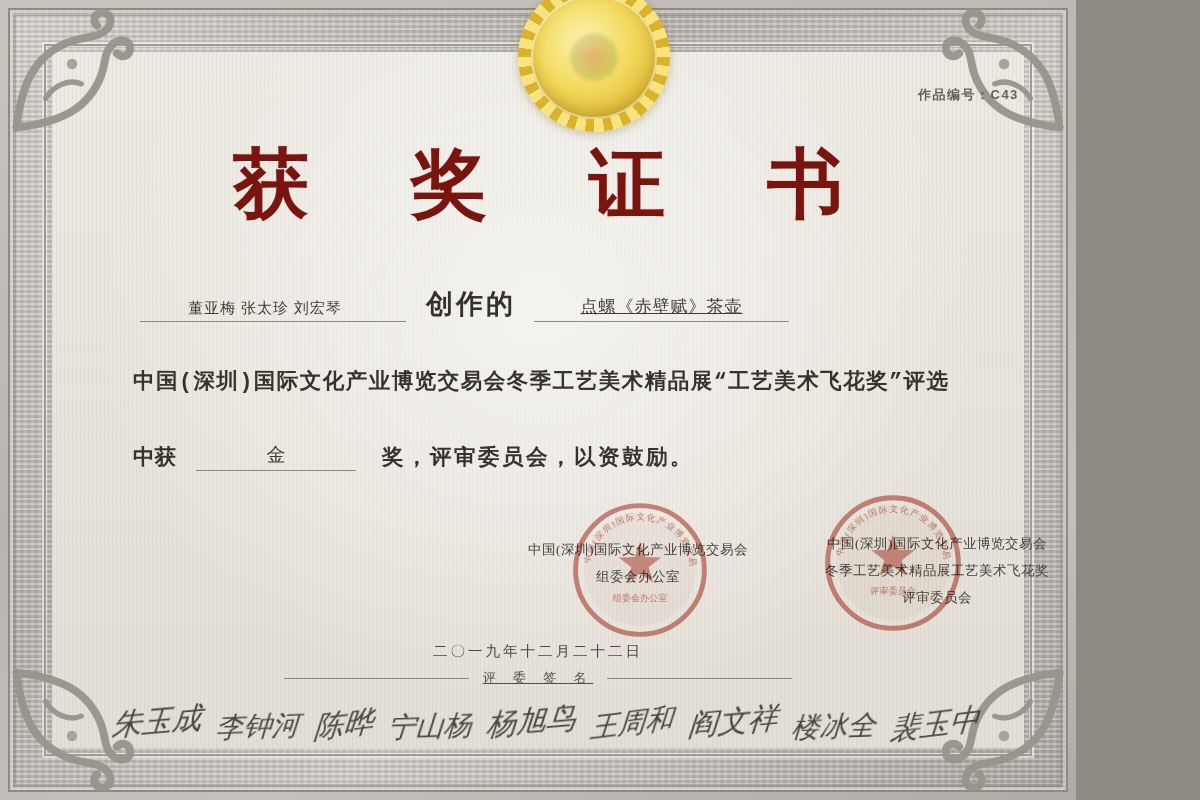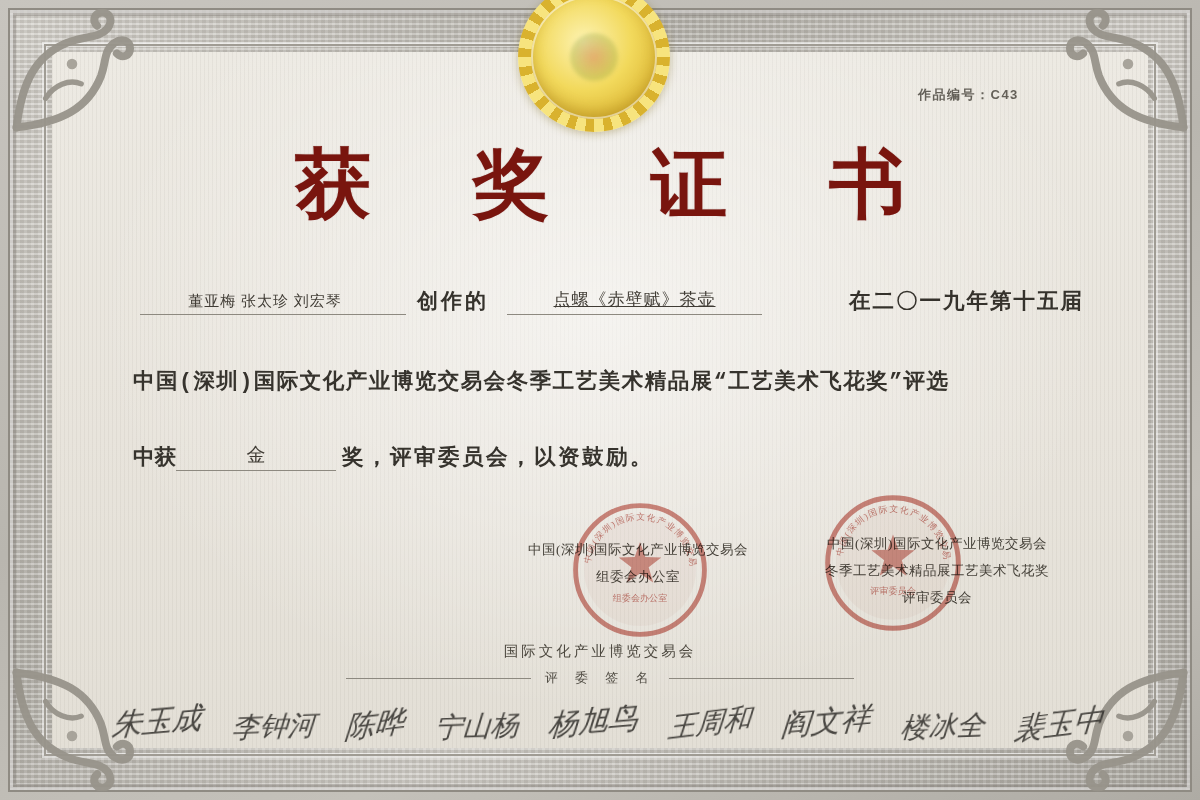--- a/index.html
+++ b/index.html
@@ -1,17 +1,17 @@
 <!DOCTYPE html>
 <html><head>
 <meta charset="utf-8">
 <style>
   html,body{margin:0;padding:0;background:#8e8b85;}
   .stage{
-    position:relative;width:1200px;height:800px;overflow:hidden;
+    position:relative;width:1076px;height:800px;overflow:hidden;
     font-family:"Liberation Serif", serif;
     background:linear-gradient(160deg,#c8c5bf 0%,#b9b6af 45%,#c4c1ba 75%,#aeaba4 100%);
   }
   
   .frame-band{
     position:absolute;inset:8px;
     background:
       repeating-linear-gradient(0deg, rgba(255,255,255,.22) 0 2px, rgba(90,86,78,.10) 2px 5px),
       repeating-linear-gradient(90deg, rgba(255,255,255,.10) 0 3px, rgba(90,86,78,.06) 3px 7px),
       linear-gradient(135deg,#d6d3cd 0%,#b4b1aa 35%,#cfccc6 60%,#a9a69f 100%);
@@ -65,46 +65,46 @@
     text-shadow:0 1px 0 rgba(255,255,255,.35), 0 0 1px rgba(90,10,5,.6);
   }
   .line1{
     position:absolute;top:286px;left:140px;width:944px;
     display:flex;align-items:flex-end;color:#3a362f;
   }
   .blank{
     border-bottom:1px solid #8d8980;color:#403c35;text-align:center;
   }
   .authors{font-size:15px;letter-spacing:1px;padding:0 26px 3px 10px;min-width:230px;}
-  .created{font-size:21px;margin-left:11px;letter-spacing:3px;font-weight:bold;color:#35322c;}
+  .created{font-size:27px;margin-left:20px;letter-spacing:3px;font-weight:bold;color:#35322c;}
   .work{font-size:17px;letter-spacing:1px;padding:0 20px 3px 20px;min-width:215px;margin-left:18px;text-decoration:underline;}
   .session{font-size:21.5px;letter-spacing:2px;margin-left:auto;font-weight:bold;color:#35322c;}
   .line2{
     position:absolute;top:366px;left:133px;width:960px;
     font-size:21.5px;letter-spacing:1.5px;font-weight:bold;color:#36332d;white-space:nowrap;font-family:Liberation Mono, monospace;
   }
   .line3{
     position:absolute;top:442px;left:133px;display:flex;align-items:flex-start;
-    font-size:21.5px;font-weight:bold;color:#36332d;
+    font-size:21.5px;font-weight:bold;color:#36332d;gap:20px;
   }
   .line3 .grade{font-size:19px;min-width:160px;padding-bottom:2px;font-weight:normal;}
   .line3 .suffix{letter-spacing:2.5px;margin-left:6px;}
   .issuer{position:absolute;text-align:center;color:#46423a;font-size:13.5px;line-height:27px;letter-spacing:.5px;}
   .issuer.left{top:536px;left:498px;width:280px;}
   .issuer.right{top:530px;left:792px;width:290px;}
   .seal{position:absolute;filter:blur(.5px);opacity:.85;mix-blend-mode:multiply;}
   .seal.left{left:570px;top:500px;width:140px;height:140px;}
   .seal.right{left:822px;top:492px;width:142px;height:142px;}
   .date{
     position:absolute;top:642px;left:0;right:0;text-align:center;
     font-size:14.5px;color:#4c483f;letter-spacing:3px;
   }
   .jury{
     position:absolute;top:669px;left:0;right:0;
-    display:flex;align-items:center;justify-content:center;gap:14px;color:#534f46;
+    display:flex;align-items:center;justify-content:center;gap:14px;color:#534f46;text-decoration:underline;
   }
   .jury .rule{width:185px;height:1px;background:#8d8980;}
   .jury .label{font-size:13px;letter-spacing:7px;}
   .sigs{
     position:absolute;top:702px;left:112px;right:96px;
     display:flex;justify-content:space-between;align-items:flex-start;
   }
   .sig{
     font-size:30px;color:#34322e;font-style:italic;
     transform:rotate(-5deg) skewX(-10deg);
@@ -162,21 +162,20 @@
   </div>
 
   <div class="serial">作品编号：C43</div>
 
   <div class="title">获奖证书</div>
 
   <div class="line1">
     <span class="blank authors">董亚梅 张太珍 刘宏琴</span>
     <span class="created">创作的</span>
     <span class="blank work">点螺《赤壁赋》茶壶</span>
-    <span class="session">在二〇一九年第十五届</span>
   </div>
 
   <div class="line2">中国(深圳)国际文化产业博览交易会冬季工艺美术精品展“工艺美术飞花奖”评选</div>
 
   <div class="line3">
     <span>中获</span>
     <span class="blank grade">金</span>
     <span class="suffix">奖，评审委员会，以资鼓励。</span>
   </div>
 
@@ -212,21 +211,21 @@
       <defs>
           <path id="arcR" d="M50,50 m-36,0 a36,36 0 1,1 72,0"></path>
         </defs>
       <text font-size="6.2" fill="#b85046" opacity="0.85" letter-spacing="1">
         <textPath href="#arcR" startOffset="4%">中国(深圳)国际文化产业博览交易会</textPath>
       </text>
       <text x="50" y="72" font-size="6.5" fill="#b85046" opacity="0.85" text-anchor="middle">评审委员会</text>
     </svg>
   </div>
 
-  <div class="date">国际文化产业博览交易会</div>
+  <div class="date">二〇一九年十二月二十二日</div>
   <div class="jury">
     <span class="rule"></span>
     <span class="label">评 委 签 名</span>
     <span class="rule"></span>
   </div>
 
   <div class="sigs">
     <span class="sig">朱玉成</span>
     <span class="sig">李钟河</span>
     <span class="sig">陈晔</span>

